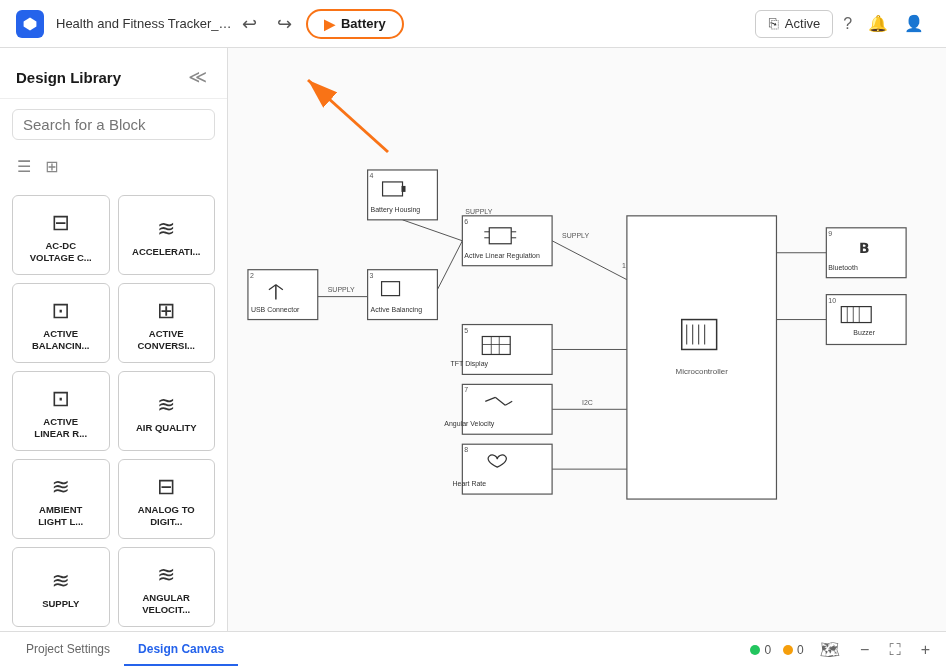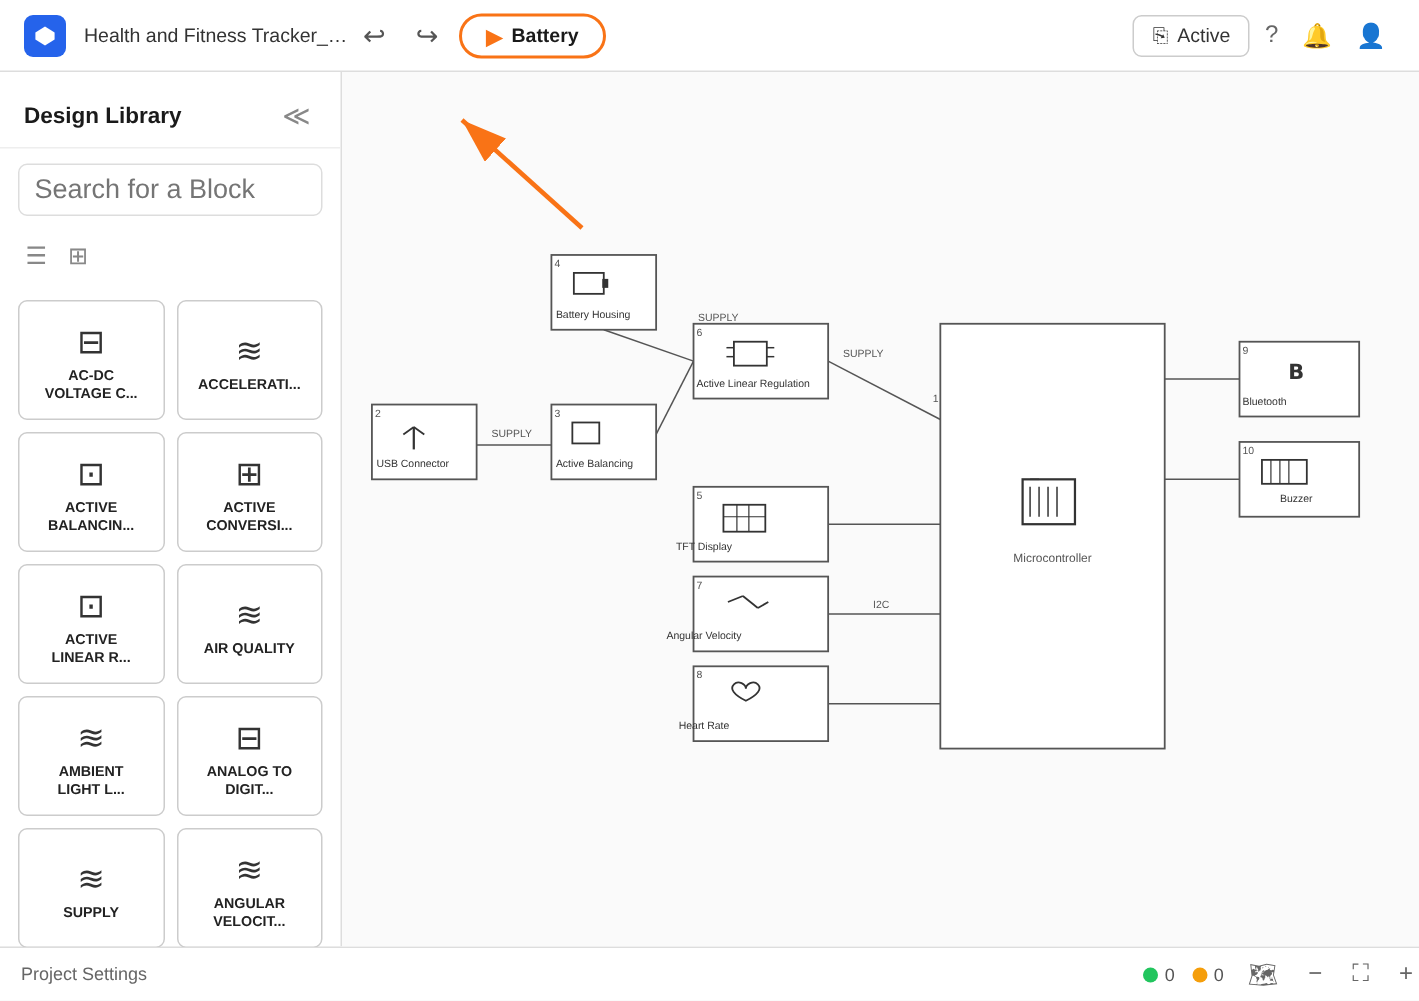--- a/index.html
+++ b/index.html
@@ -43,21 +43,21 @@
     .sidebar-header {
       display: flex; align-items: center; justify-content: space-between;
       padding: 16px 16px 8px; border-bottom: 1px solid #eee;
     }
     .sidebar-title { font-size: 15px; font-weight: 600; color: #1a1a1a; }
     .collapse-btn { background: none; border: none; cursor: pointer; color: #888; font-size: 18px; padding: 2px 4px; }
     .search-box {
       display: flex; align-items: center; margin: 10px 12px;
       border: 1px solid #ddd; border-radius: 6px; padding: 6px 10px; gap: 6px;
     }
-    .search-input { border: none; outline: none; font-size: 18px; color: #3b82f6; flex: 1; background: none; }
+    .search-input { border: none; outline: none; font-size: 15px; color: #3b82f6; flex: 1; background: none; }
     .search-icon { color: #999; font-size: 14px; }
     .view-toggle { display: flex; align-items: center; padding: 4px 14px; gap: 8px; margin-bottom: 4px; }
     .view-btn { background: none; border: none; cursor: pointer; color: #888; font-size: 16px; padding: 3px; }
 
     
     .block-grid {
       display: grid; grid-template-columns: 1fr 1fr; gap: 8px;
       padding: 8px 12px; overflow-y: auto; flex: 1;
     }
     .block-item {
@@ -68,21 +68,21 @@
     .block-icon { font-size: 22px; margin-bottom: 4px; color: #333; }
     .block-label { font-size: 9.5px; font-weight: 600; color: #222; text-align: center; line-height: 1.3; }
 
     
     .canvas-area { flex: 1; background: #fafafa; position: relative; overflow: hidden; }
     .canvas-svg { width: 100%; height: 100%; }
 
     
     .bottom-bar {
       display: flex; align-items: center; background: #fff;
-      border-top: 1px solid #ddd; height: 36px; padding: 0 0; flex-shrink: 0;
+      border-top: 1px solid #ddd; height: 36px; padding: 0 12px; flex-shrink: 0;
     }
     .tab {
       padding: 8px 14px; font-size: 12px; color: #666; cursor: pointer;
       border-bottom: 2px solid transparent; white-space: nowrap;
     }
     .tab.active { color: #2563eb; border-bottom-color: #2563eb; font-weight: 600; }
     .bottom-right {
       margin-left: auto; display: flex; align-items: center; gap: 12px;
     }
     .status-item { display: flex; align-items: center; gap: 4px; font-size: 12px; color: #555; }
@@ -303,20 +303,21 @@
       <line x1="847" y1="337" x2="847" y2="353" stroke="#333" stroke-width="0.8"></line>
       <line x1="853" y1="337" x2="853" y2="353" stroke="#333" stroke-width="0.8"></line>
       <text x="858" y="365" font-size="7" fill="#333" font-family="sans-serif" text-anchor="middle">Buzzer</text>
 
     </svg>
   </div>
 </div>
 
 <div class="bottom-bar">
   <div class="tab">Project Settings</div>
+  <div class="tab active">Design Canvas</div>
   <div class="bottom-right">
     <div class="status-item">
       <span class="dot dot-green"></span>
       <span>0</span>
     </div>
     <div class="status-item">
       <span class="dot dot-yellow"></span>
       <span>0</span>
     </div>
     <button class="zoom-btn">🗺</button>

